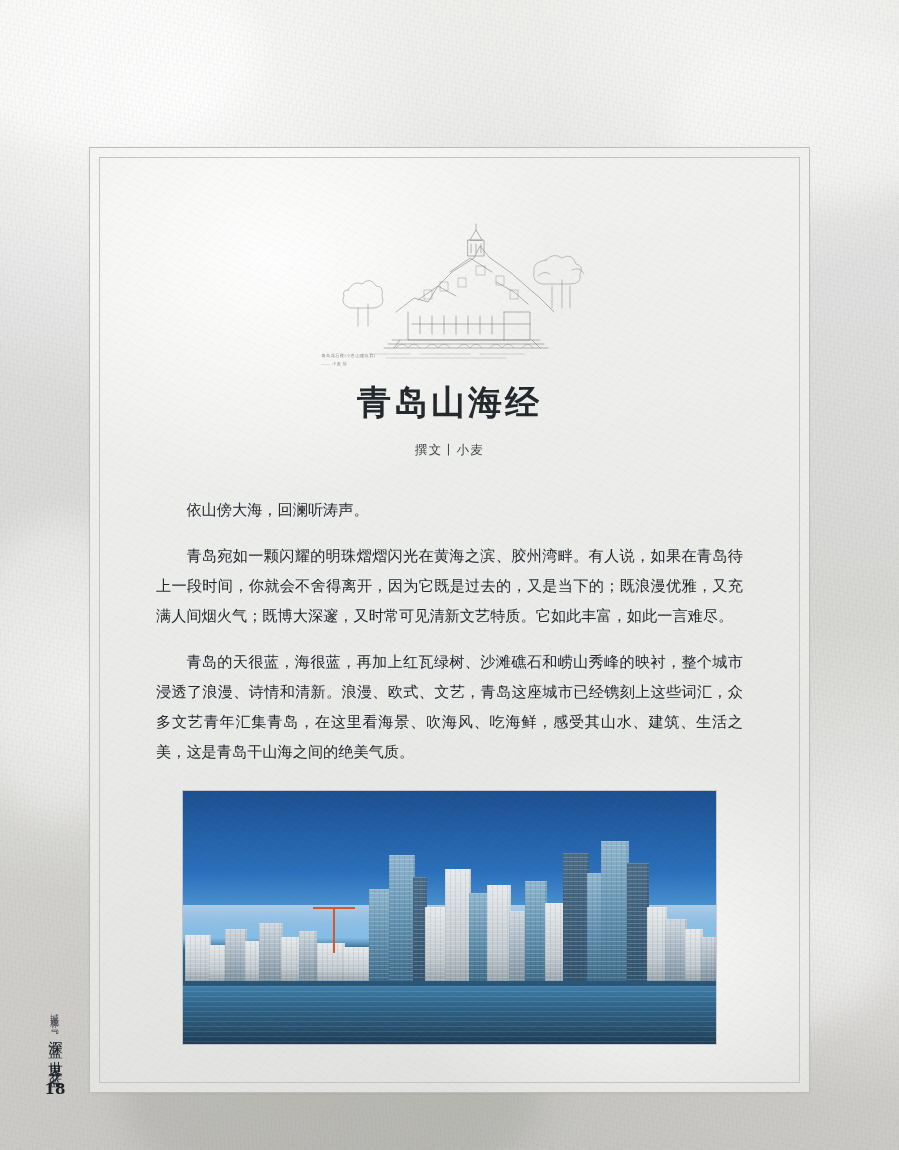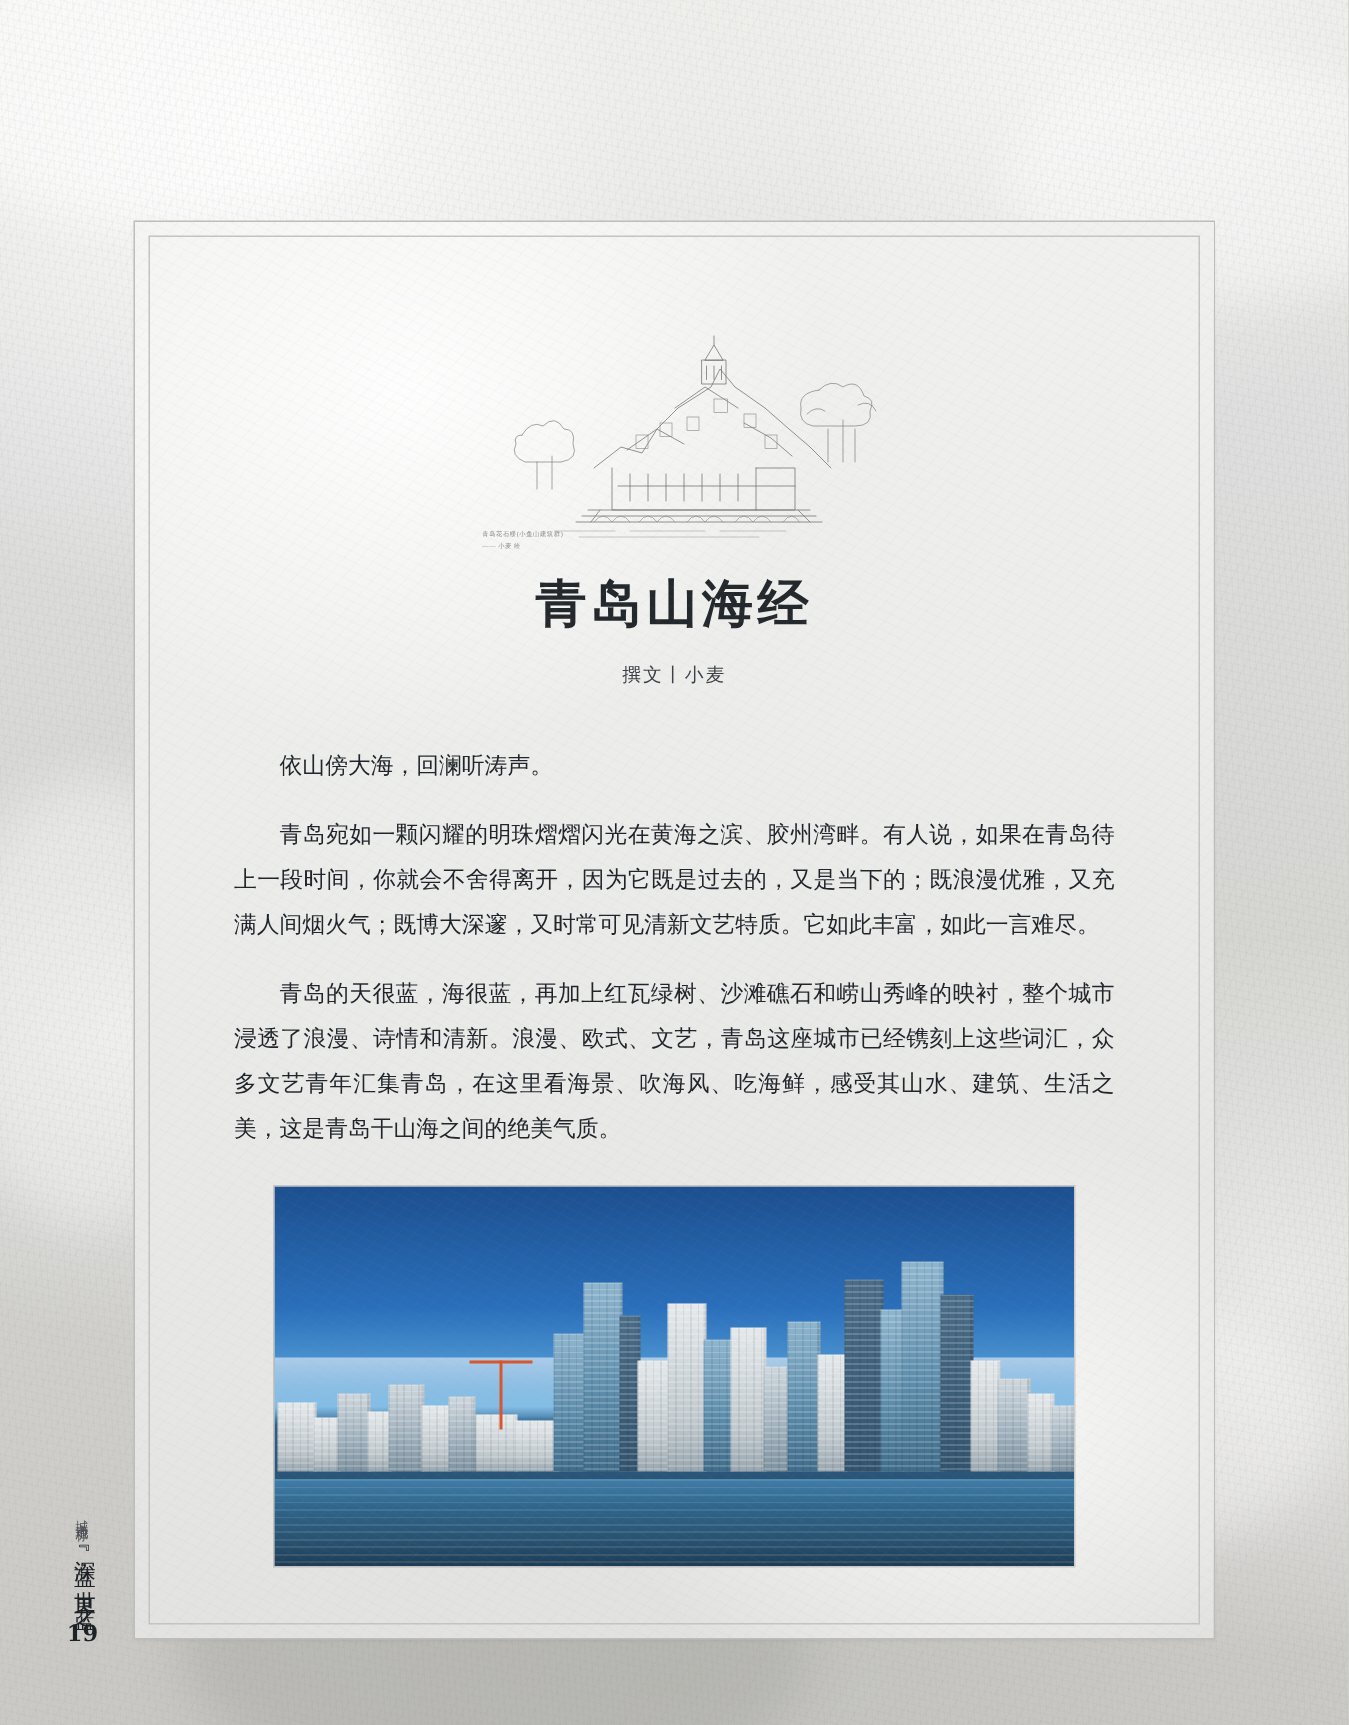--- a/index.html
+++ b/index.html
@@ -253,21 +253,21 @@
   <div class="grunge" style="left:-60px; top:-40px; width:320px; height:190px; background:rgba(255,255,255,0.55);"></div>
   <div class="grunge" style="right:-70px; top:40px; width:300px; height:160px; background:rgba(255,255,255,0.4);"></div>
   <div class="grunge" style="left:120px; bottom:-50px; width:420px; height:200px; background:rgba(160,160,156,0.35);"></div>
   <div class="grunge" style="right:10px; bottom:120px; width:240px; height:160px; background:rgba(255,255,255,0.35);"></div>
   <div class="grunge" style="left:-30px; top:520px; width:180px; height:300px; background:rgba(255,255,255,0.3);"></div>
 </div>
 
 <div class="spine">
   <div class="spine-kicker">城市地标</div>
   <div class="spine-title">『深蓝』·世界之蓝</div>
-  <div class="page-number">19</div>
+  <div class="page-number">18</div>
 </div>
 
 <div class="article-frame">
   <div class="article-inner">
 
     <div class="illustration">
       <svg width="300" height="150" viewBox="0 0 300 150" aria-hidden="true">
         <g stroke="#6f6f6d" fill="none" stroke-width="0.5" stroke-linecap="round">
 
           <g stroke="#7b7b78" stroke-width="0.45">

